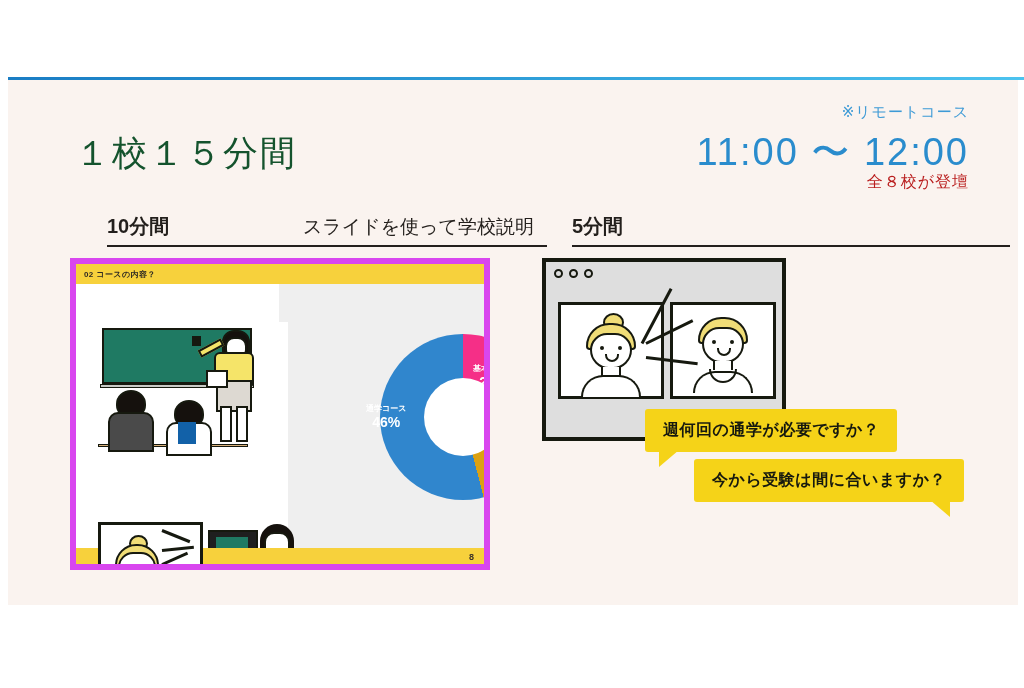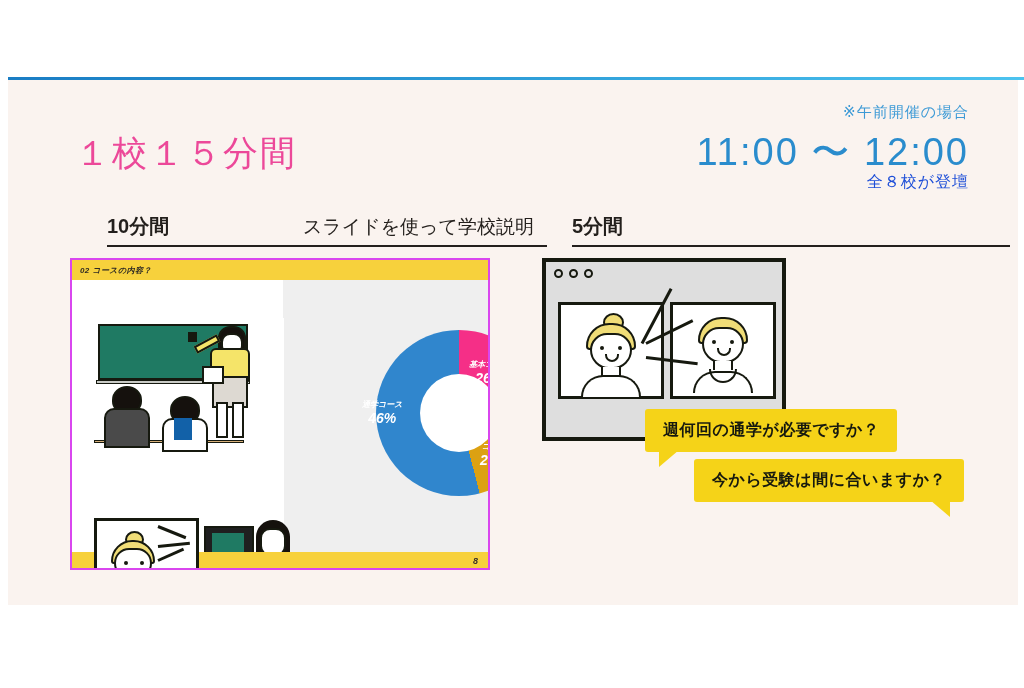--- a/index.html
+++ b/index.html
@@ -20,35 +20,35 @@
   
   .panel{
     position:absolute;left:8px;top:80px;width:1010px;height:525px;
     background:#faf3ef;
   }
 
   
   .headline{
     position:absolute;left:75px;top:130px;
     font-size:35px;font-weight:400;letter-spacing:2px;
-    color:#ec4899;white-space:nowrap;
+    color:#14532d;white-space:nowrap;
   }
 
   
   .time-note{
     position:absolute;right:55px;top:103px;
     font-size:15px;color:#3d9ad6;letter-spacing:1px;white-space:nowrap;
   }
   .time-main{
     position:absolute;right:55px;top:127px;
     font-size:38px;color:#2a8ccd;letter-spacing:2px;white-space:nowrap;
   }
   .time-sub{
     position:absolute;right:55px;top:172px;
-    font-size:16px;color:#1d4ed8;letter-spacing:1px;white-space:nowrap;
+    font-size:16px;color:#b91c1c;letter-spacing:1px;white-space:nowrap;
   }
 
   
   .sec{position:absolute;height:34px;margin-left:39px;}
   .sec .dur{
     position:absolute;left:0;top:0;
     font-size:20px;font-weight:700;color:#231f1c;white-space:nowrap;
   }
   .sec .desc{
     position:absolute;right:13px;top:1px;
@@ -56,23 +56,22 @@
   }
   .sec .rule{
     position:absolute;left:0;right:0;bottom:0;height:2px;background:#231f1c;
   }
   #sec-left{left:68px;top:213px;width:440px;}
   #sec-right{left:533px;top:213px;width:438px;}
 
   
   .slide{
     position:absolute;left:70px;top:258px;width:420px;height:312px;
-    background:#ffffff;border:2px solid #d946ef;box-sizing:border-box;
+    background:#ffffff;border:6px solid #d946ef;box-sizing:border-box;
     overflow:hidden;
-    font-style:italic;
   }
   .slide-topbar{
     position:absolute;left:0;top:0;width:100%;height:20px;background:#f7d13c;
   }
   .slide-topbar .tb-text{
     position:absolute;left:8px;top:5px;font-size:8px;font-weight:700;color:#2e2a23;
     letter-spacing:.4px;white-space:nowrap;
   }
   .slide-rightbg{
     position:absolute;right:0;top:20px;width:205px;bottom:16px;background:#efefef;
@@ -180,21 +179,21 @@
 </head>
 <body>
 
 <div class="stage">
 
   <div class="top-rule"></div>
   <div class="panel"></div>
 
   <div class="headline">１校１５分間</div>
 
-  <div class="time-note">※午前開催の場合</div>
+  <div class="time-note">※リモートコース</div>
   <div class="time-main">11:00 〜 12:00</div>
   <div class="time-sub">全８校が登壇</div>
 
   <div class="sec" id="sec-left">
     <span class="dur">10分間</span>
     <span class="desc">スライドを使って学校説明</span>
     <span class="rule"></span>
   </div>
 
   <div class="sec" id="sec-right">

